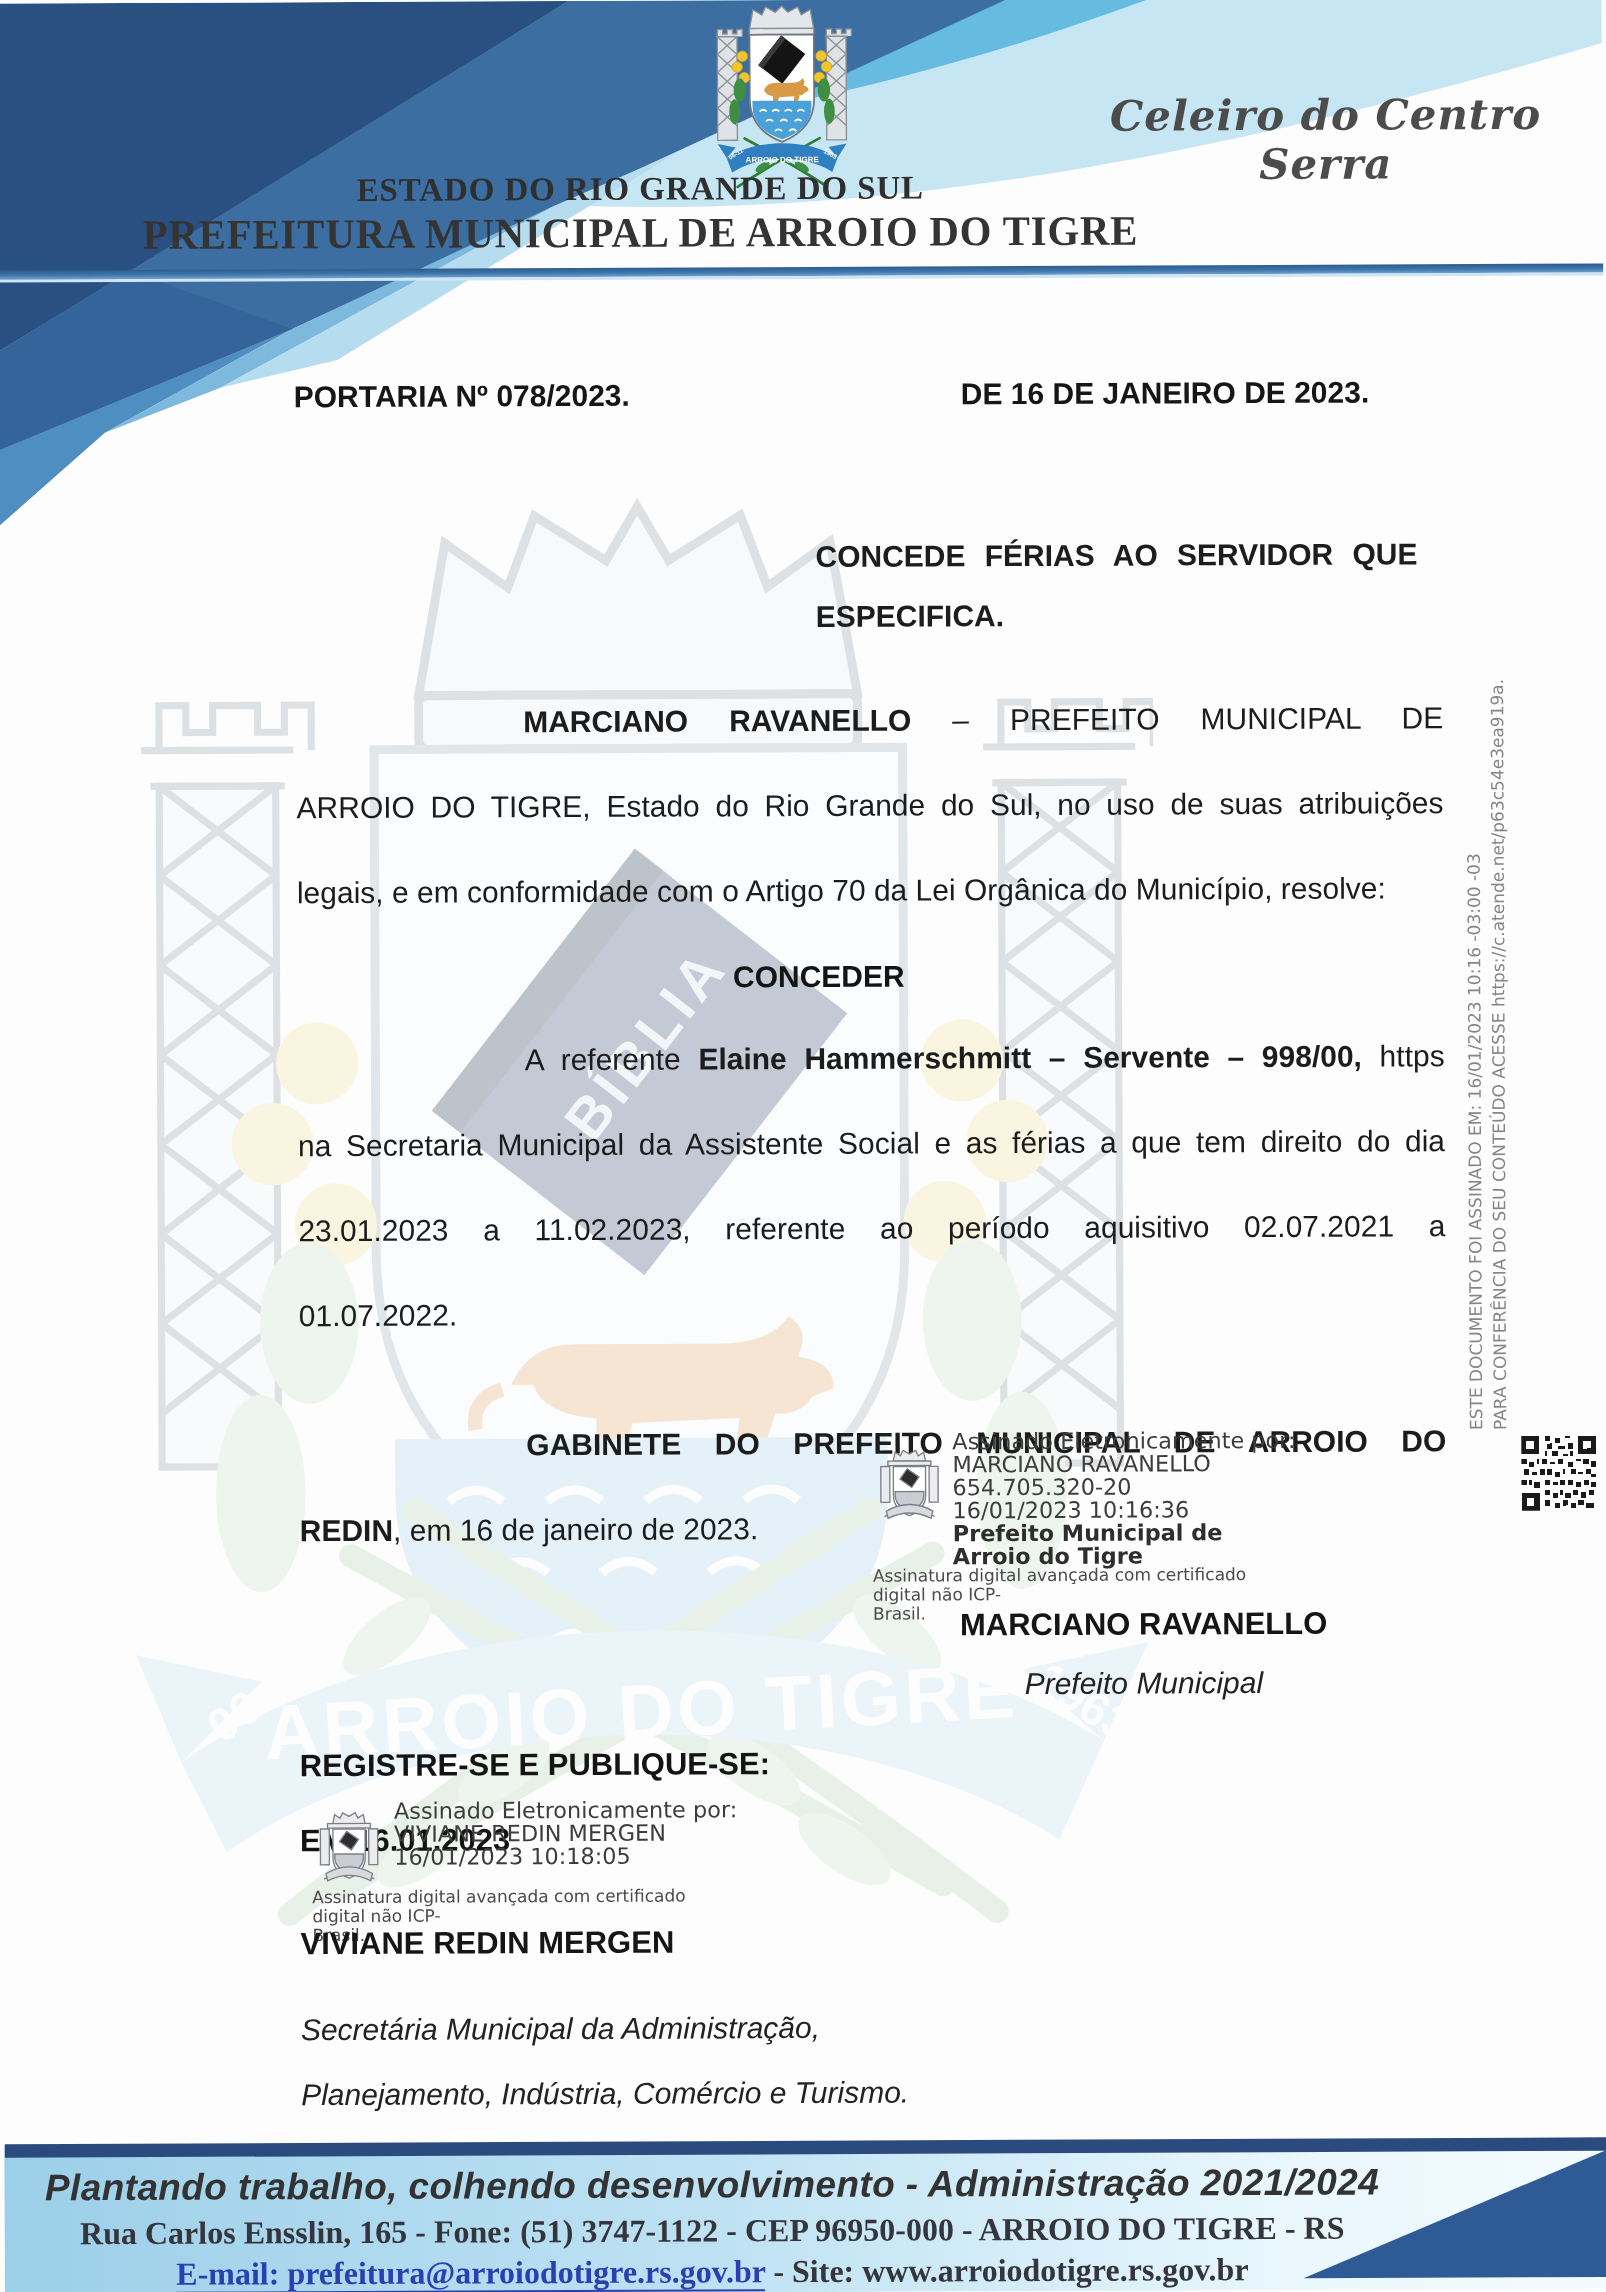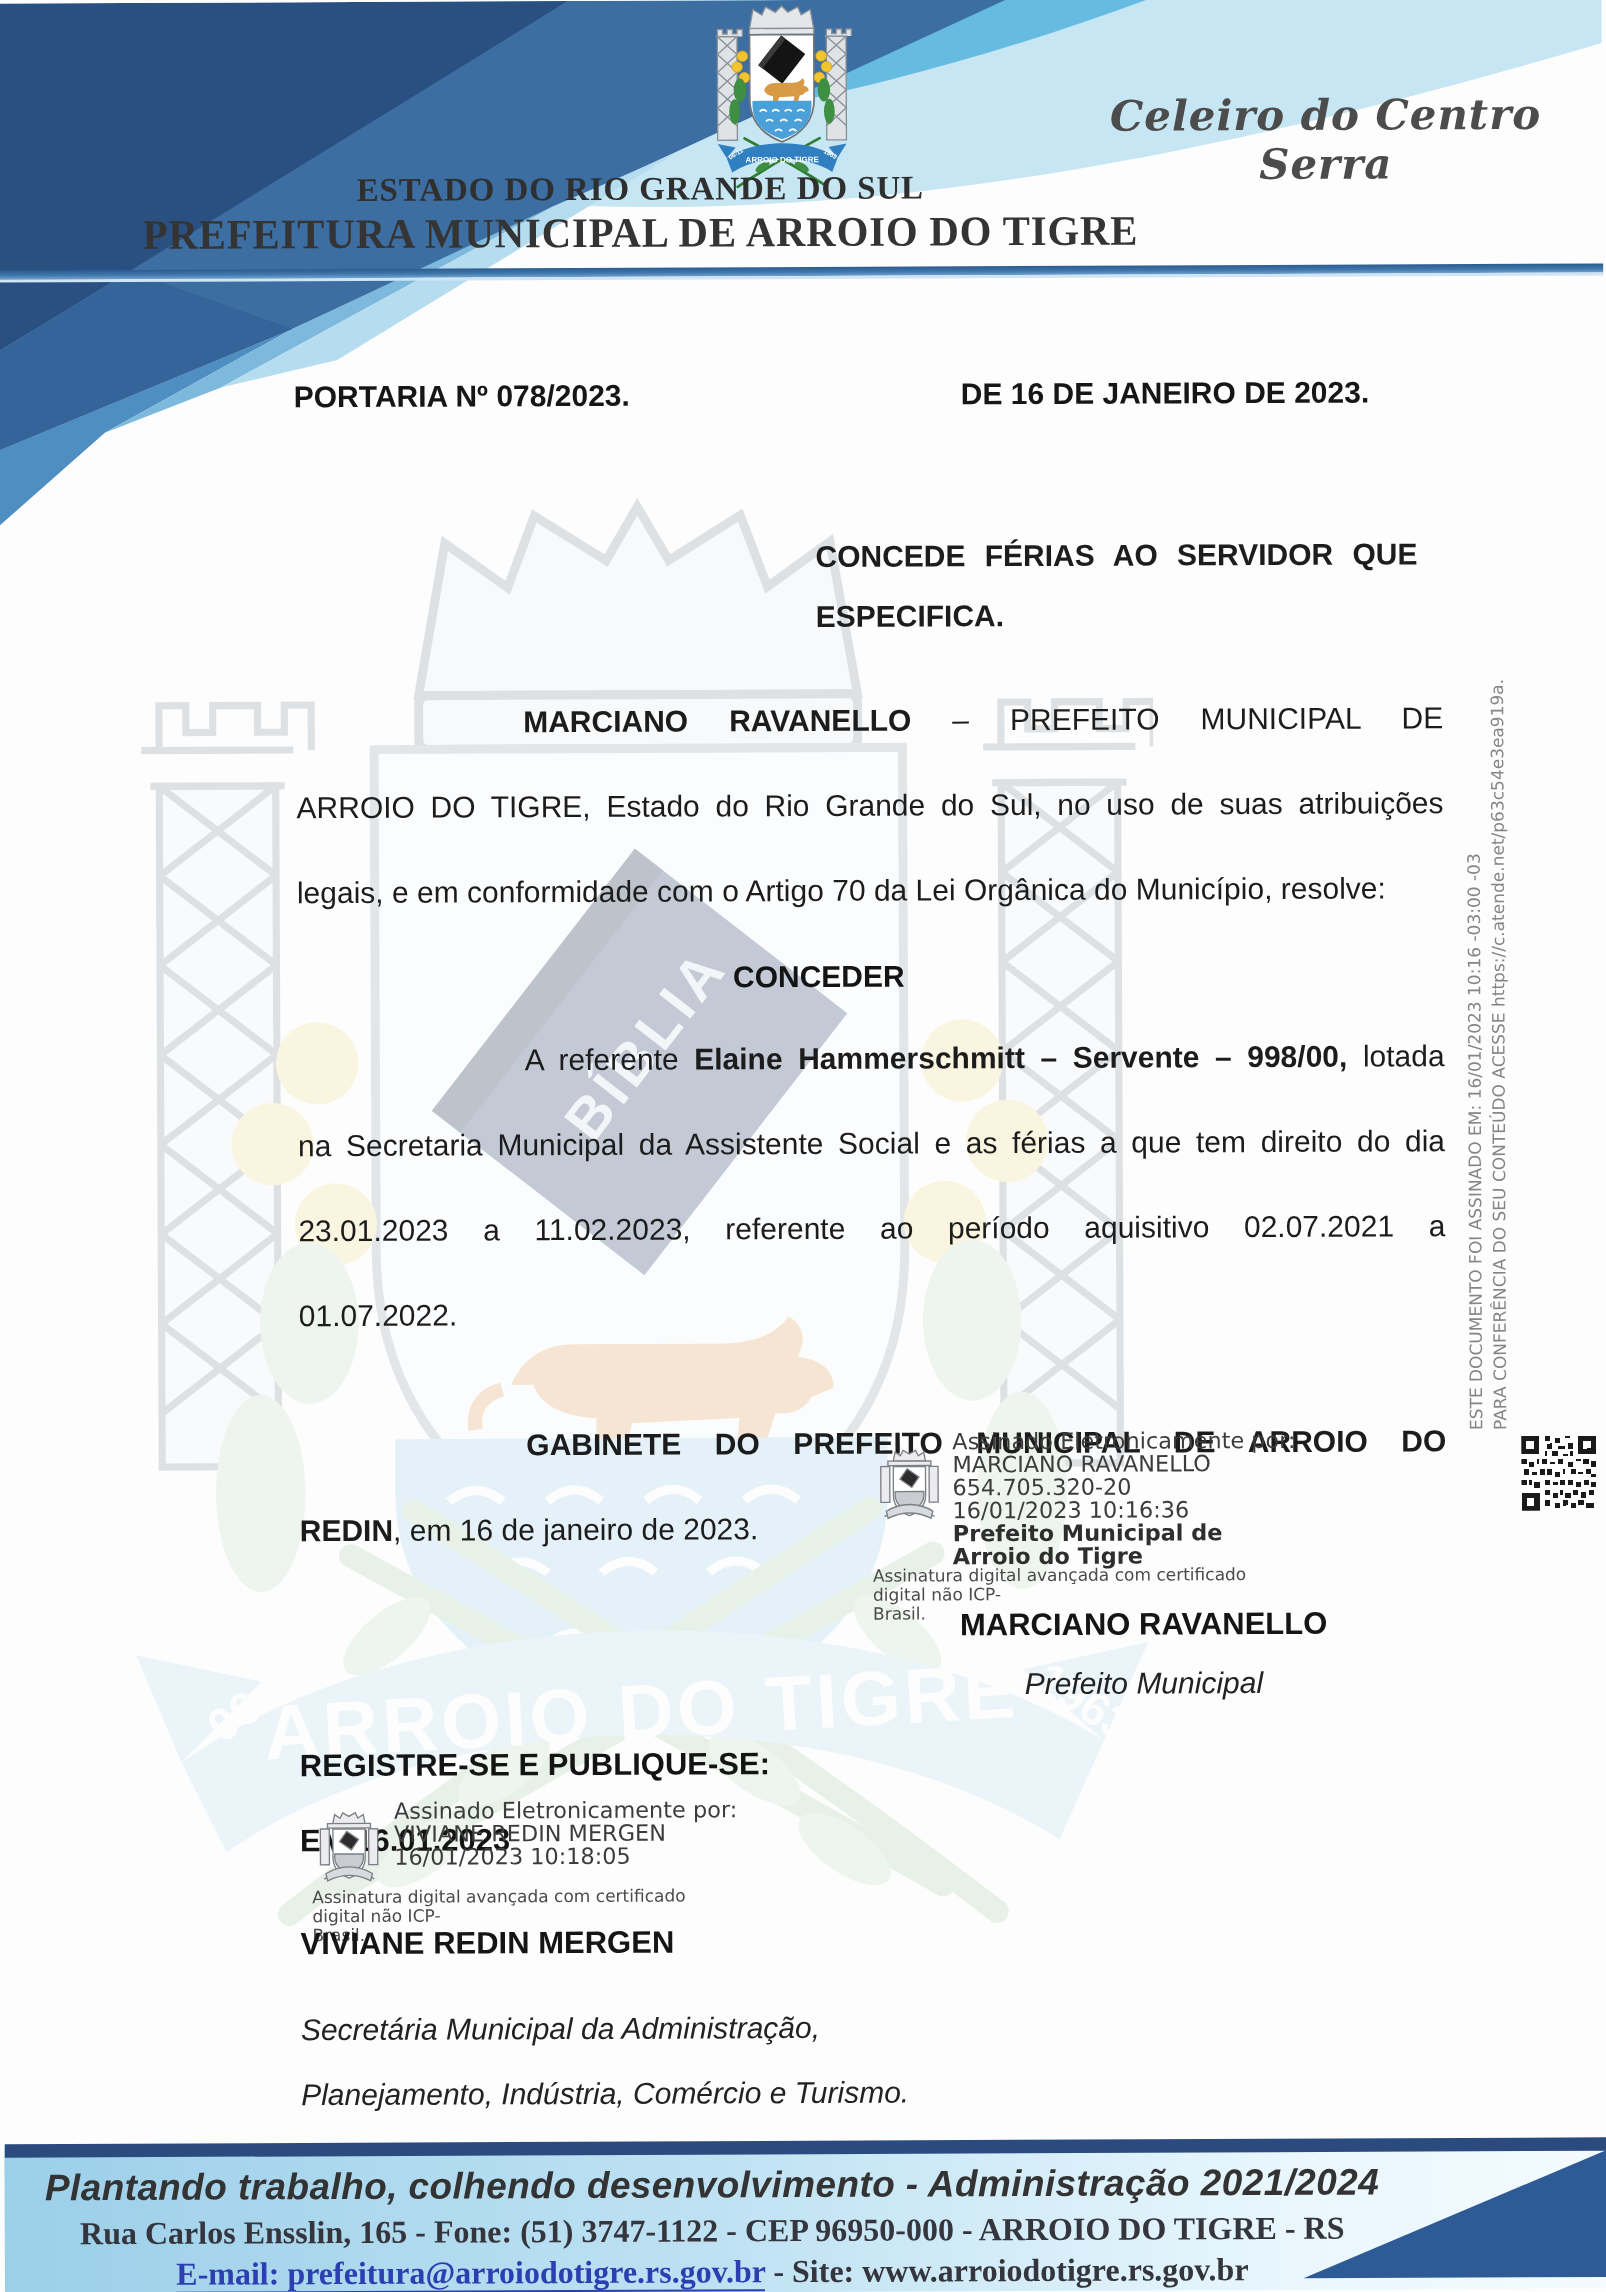--- a/index.html
+++ b/index.html
@@ -253,21 +253,21 @@
     <span>CONCEDE FÉRIAS AO SERVIDOR QUE</span>
     <span class="last">ESPECIFICA.</span>
   </div>
 
   <div class="line indent" style="top:703px;"><span class="b">MARCIANO RAVANELLO</span><span> – PREFEITO MUNICIPAL DE</span></div>
   <div class="line" style="top:788px;">ARROIO DO TIGRE, Estado do Rio Grande do Sul, no uso de suas atribuições</div>
   <div class="line plain" style="top:873px;">legais, e em conformidade com o Artigo 70 da Lei Orgânica do Município, resolve:</div>
 
   <div class="conceder">CONCEDER</div>
 
-  <div class="line indent" style="top:1041px;"><span>A referente </span><span class="b">Elaine Hammerschmitt – Servente – 998/00,</span><span> lotada</span></div>
+  <div class="line indent" style="top:1041px;"><span>A referente </span><span class="b">Elaine Hammerschmitt – Servente – 998/00,</span><span> https</span></div>
   <div class="line" style="top:1126px;">na Secretaria Municipal da Assistente Social e as férias a que tem direito do dia</div>
   <div class="line" style="top:1211px;">23.01.2023 a 11.02.2023, referente ao período aquisitivo 02.07.2021 a</div>
   <div class="line plain" style="top:1296px;">01.07.2022.</div>
 
   <div class="line indent b" style="top:1426px;">GABINETE DO PREFEITO MUNICIPAL DE ARROIO DO</div>
   <div class="line plain" style="top:1511px;"><span class="b">REDIN</span><span>, em 16 de janeiro de 2023.</span></div>
 
   <svg class="abs" style="left:874px;top:1449px;" width="68" height="77" viewBox="0 0 76 86">
     <g stroke="#7b7f86" stroke-width="1.5" fill="#ececee">
       <path d="M20,14 L22,4 L28,8 L31,2 L38,6 L45,2 L48,8 L54,4 L56,14 Z"></path>

